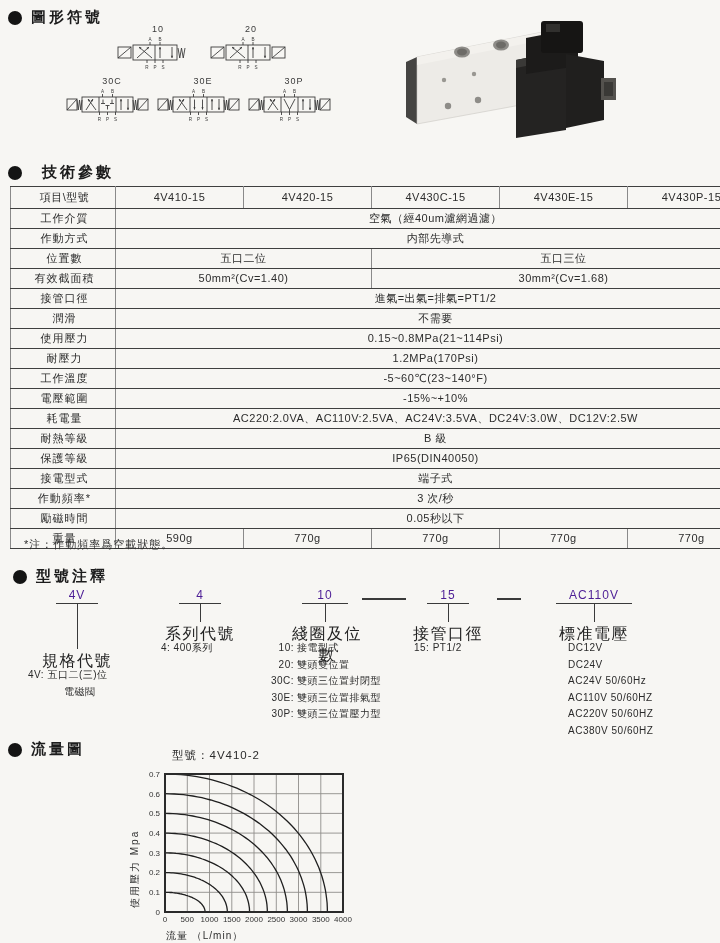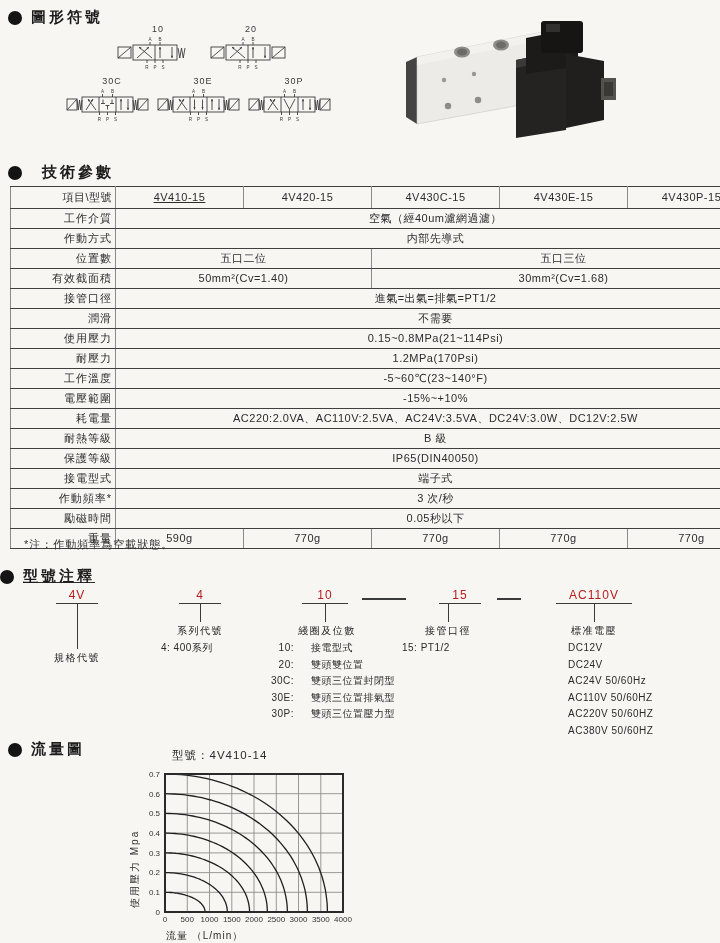--- a/index.html
+++ b/index.html
@@ -16,32 +16,32 @@
   .vl{stroke:#3c3c3c;stroke-width:0.9;fill:none;}
   .varrow{stroke:#3c3c3c;stroke-width:0.9;}
   .vt{font-size:4.6px;fill:#3a3a3a;text-anchor:middle;font-family:"Liberation Sans",sans-serif;}
   
   #photo{position:absolute;left:398px;top:18px;width:226px;height:124px;}
   
   #specs-table{position:absolute;left:10px;top:186px;width:700px;border-collapse:collapse;table-layout:fixed;}
   #specs-table th,#specs-table td{border-top:1.6px solid #3f3f3f;border-bottom:1.6px solid #3f3f3f;
     border-left:1px solid #8a8a8a;border-right:1px solid #8a8a8a;
     font-size:11px;font-weight:normal;color:#2c2c2c;height:17px;padding:1px 3px;line-height:1.1;}
-  #specs-table .rowlab{text-align:right;padding-left:6px;letter-spacing:1px;}
+  #specs-table .rowlab{text-align:center;padding-left:6px;letter-spacing:1px;}
   #specs-table .val{text-align:center;letter-spacing:0.5px;}
   #specs-table tr.hdr th{height:19px;letter-spacing:0.5px;}
   .note{position:absolute;font-size:11px;color:#2e2e2e;letter-spacing:1px;}
   
-  .mcode{position:absolute;text-align:center;font-size:12px;color:#b91c1c;border-bottom:1.3px solid #3a3a3a;padding-bottom:1px;letter-spacing:1px;}
+  .mcode{position:absolute;text-align:center;font-size:12px;color:#4c1d95;border-bottom:1.3px solid #3a3a3a;padding-bottom:1px;letter-spacing:1px;}
   .mvline{position:absolute;width:1.3px;background:#3a3a3a;}
-  .mhead{position:absolute;font-size:10px;color:#232323;text-align:center;letter-spacing:1.5px;}
+  .mhead{position:absolute;font-size:16px;color:#232323;text-align:center;letter-spacing:1.5px;}
   .mlines{position:absolute;font-size:10px;color:#2a2a2a;line-height:16.5px;letter-spacing:0.5px;}
   .mdash{position:absolute;height:1.6px;background:#3a3a3a;}
   .opt{display:flex;}
-  .opt-code{width:36px;text-align:right;margin-right:17px;flex:0 0 auto;}
+  .opt-code{width:36px;text-align:right;margin-right:3px;flex:0 0 auto;}
   #seg1-lines .mline:nth-child(2){padding-left:36px;}
   
   #chart-title{position:absolute;left:172px;top:748px;font-size:11.5px;color:#2b2b2b;letter-spacing:1px;}
   #flow-chart{position:absolute;left:118px;top:762px;}
   #flow-chart .grid{stroke:#8f8d8a;stroke-width:0.9;}
   #flow-chart .frame{fill:none;stroke:#2a2a2a;stroke-width:2;}
   #flow-chart .curve{fill:none;stroke:#1f1f1f;stroke-width:1.3;}
   #flow-chart .tick{font-size:8px;fill:#333;font-family:"Liberation Sans",sans-serif;}
   #chart-xlabel{position:absolute;left:166px;top:929px;font-size:10px;color:#2e2e2e;letter-spacing:1px;}
   #chart-ylabel{position:absolute;left:128px;top:908px;font-size:10px;color:#2e2e2e;letter-spacing:2px;
@@ -249,21 +249,21 @@
   </div>
 
   <div class="sec-head" style="left:8px;top:163px;gap:20px;">
     <span class="sec-bullet"></span>
     <span class="sec-title">技術參數</span>
   </div>
   <table id="specs-table">
     <tbody>
         <tr class="hdr">
           <th class="rowlab" style="width: 95px;">項目\型號</th>
-          <th class="val" style="width: 121px; text-decoration: underline;">4V410-15</th>
+          <th class="val" style="width: 121px;">4V410-15</th>
           <th class="val" style="width: 121px;">4V420-15</th>
           <th class="val" style="width: 121px;">4V430C-15</th>
           <th class="val" style="width: 121px;">4V430E-15</th>
           <th class="val" style="width: 121px;">4V430P-15</th>
         </tr>
         <tr>
           <th class="rowlab">工作介質</th>
           <td class="val" colspan="5">空氣（經40um濾網過濾）</td>
         </tr>
         <tr>
@@ -333,28 +333,32 @@
           <td class="val" colspan="1">590g</td>
           <td class="val" colspan="1">770g</td>
           <td class="val" colspan="1">770g</td>
           <td class="val" colspan="1">770g</td>
           <td class="val" colspan="1">770g</td>
         </tr>
       </tbody>
   </table>
   <div class="note" style="left:24px;top:537px;text-align:center;">*注：作動頻率爲空載狀態。</div>
 
-  <div class="sec-head" style="left:0;top:567px;text-decoration:underline;">
+  <div class="sec-head" style="left:13px;top:567px;">
     <span class="sec-bullet"></span>
     <span class="sec-title">型號注釋</span>
   </div>
 
   <div class="mcode" style="left:56px;top:588px;width:42px;">4V</div>
   <div class="mvline" style="left:77px;top:604px;height:45px;"></div>
   <div class="mhead" style="left:39px;top:651px;width:76px;">規格代號</div>
+  <div class="mlines" id="seg1-lines" style="left:28px;top:667px;">
+      <div class="mline">4V: 五口二(三)位</div>
+      <div class="mline">電磁閥</div>
+    </div>
 
   <div class="mcode" style="left:179px;top:588px;width:42px;">4</div>
   <div class="mvline" style="left:200px;top:604px;height:18px;"></div>
   <div class="mhead" style="left:162px;top:624px;width:76px;">系列代號</div>
   <div class="mlines" id="seg2-lines" style="left:161px;top:640px;">
       <div class="mline">4: 400系列</div>
     </div>
 
   <div class="mcode" style="left:302px;top:588px;width:46px;">10</div>
   <div class="mvline" style="left:325px;top:604px;height:18px;"></div>
@@ -377,24 +381,24 @@
         <span>雙頭三位置排氣型</span>
       </div>
       <div class="opt">
         <span class="opt-code">30P:</span>
         <span>雙頭三位置壓力型</span>
       </div>
     </div>
 
   <div class="mdash" style="left:362px;top:598px;width:44px;"></div>
 
-  <div class="mcode" style="left:439px;top:588px;width:42px;">15</div>
+  <div class="mcode" style="left:427px;top:588px;width:42px;">15</div>
   <div class="mvline" style="left:448px;top:604px;height:18px;"></div>
   <div class="mhead" style="left:410px;top:624px;width:76px;">接管口徑</div>
-  <div class="mlines" id="seg4-lines" style="left:402px;top:640px;">
+  <div class="mlines" id="seg4-lines" style="left:414px;top:640px;">
       <div class="mline">15: PT1/2</div>
     </div>
 
   <div class="mdash" style="left:497px;top:598px;width:24px;"></div>
 
   <div class="mcode" style="left:556px;top:588px;width:76px;">AC110V</div>
   <div class="mvline" style="left:594px;top:604px;height:18px;"></div>
   <div class="mhead" style="left:556px;top:624px;width:76px;">標准電壓</div>
   <div class="mlines" id="seg5-lines" style="left:568px;top:640px;">
       <div class="mline">DC12V</div>
@@ -402,21 +406,21 @@
       <div class="mline">AC24V 50/60Hz</div>
       <div class="mline">AC110V 50/60HZ</div>
       <div class="mline">AC220V 50/60HZ</div>
       <div class="mline">AC380V 50/60HZ</div>
     </div>
 
   <div class="sec-head" style="left:8px;top:740px;">
     <span class="sec-bullet"></span>
     <span class="sec-title">流量圖</span>
   </div>
-  <div id="chart-title">型號：4V410-14</div>
+  <div id="chart-title">型號：4V410-2</div>
   <svg id="flow-chart" width="270" height="175" viewBox="0 0 270 175">
       <line class="grid" x1="47.0" y1="12" x2="47.0" y2="150"></line>
       <text class="tick" x="47.0" y="160" text-anchor="middle">0</text>
       <line class="grid" x1="69.3" y1="12" x2="69.3" y2="150"></line>
       <text class="tick" x="69.3" y="160" text-anchor="middle">500</text>
       <line class="grid" x1="91.5" y1="12" x2="91.5" y2="150"></line>
       <text class="tick" x="91.5" y="160" text-anchor="middle">1000</text>
       <line class="grid" x1="113.8" y1="12" x2="113.8" y2="150"></line>
       <text class="tick" x="113.8" y="160" text-anchor="middle">1500</text>
       <line class="grid" x1="136.0" y1="12" x2="136.0" y2="150"></line>

